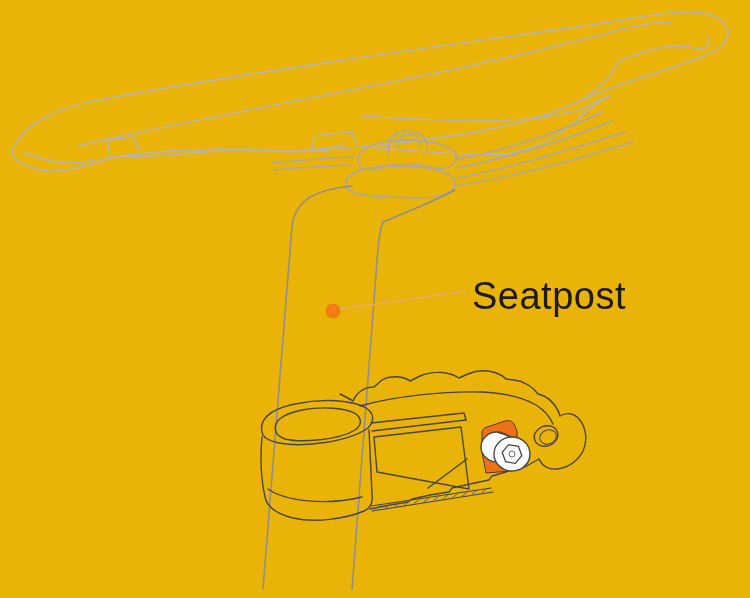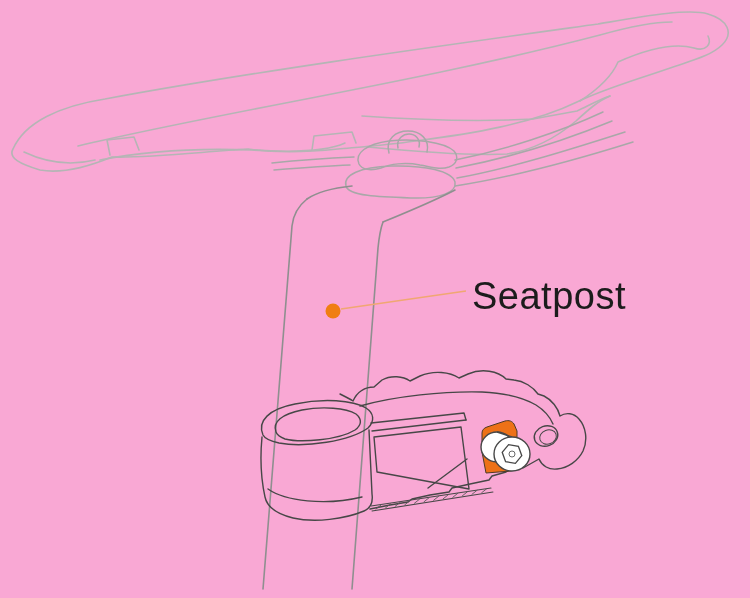--- a/index.html
+++ b/index.html
@@ -5,21 +5,21 @@
   html, body {
     margin: 0;
     padding: 0;
     background: #ffffff;
     font-family: "Liberation Sans", sans-serif;
   }
   .canvas {
     position: relative;
     width: 750px;
     height: 598px;
-    background: #f9a8d4;
+    background: #eab308;
     overflow: hidden;
   }
   .canvas svg {
     position: absolute;
     inset: 0;
     display: block;
   }
   text.callout-label {
     font-family: "Liberation Sans", sans-serif;
     font-size: 38px;

